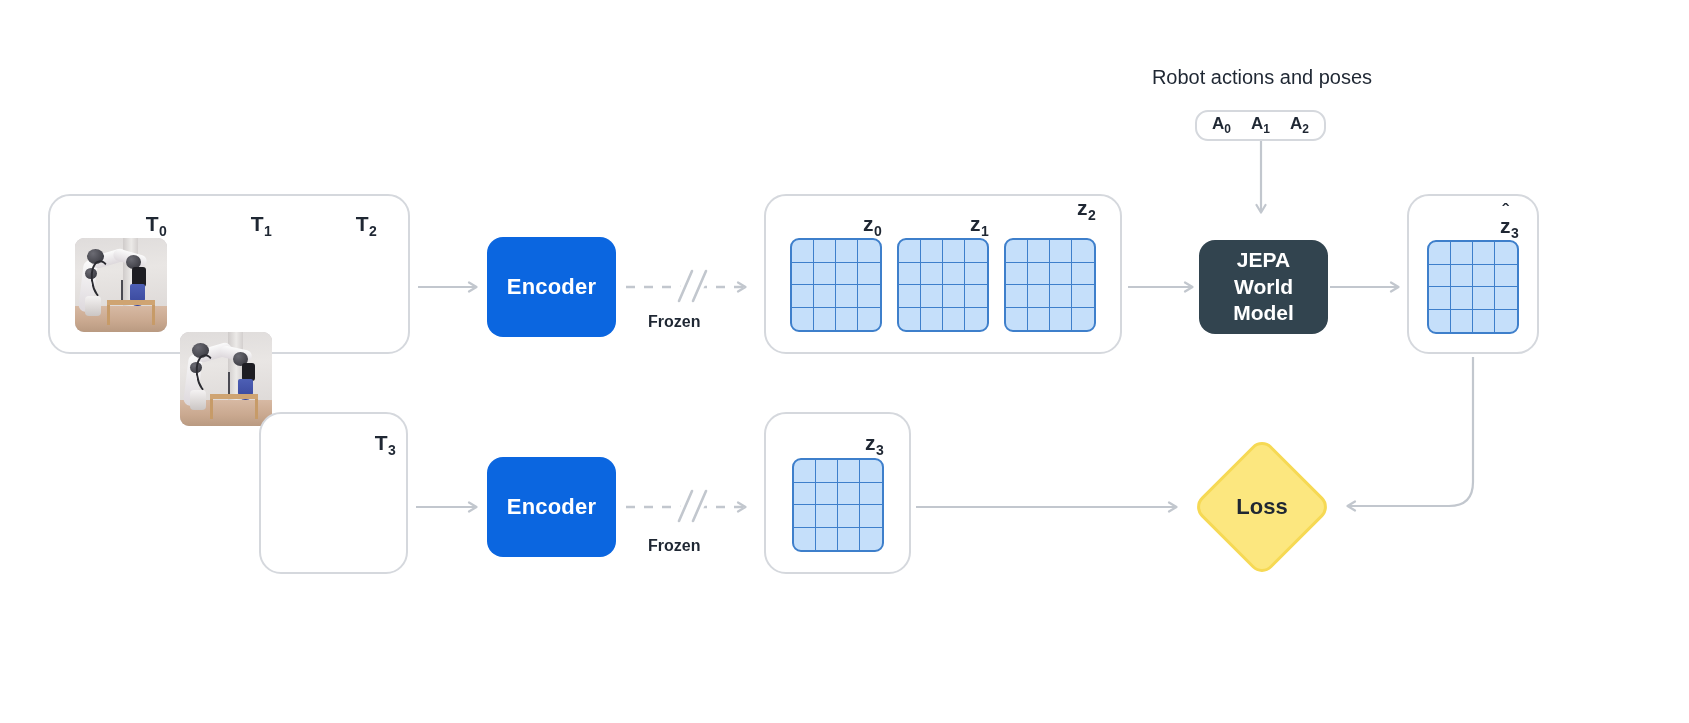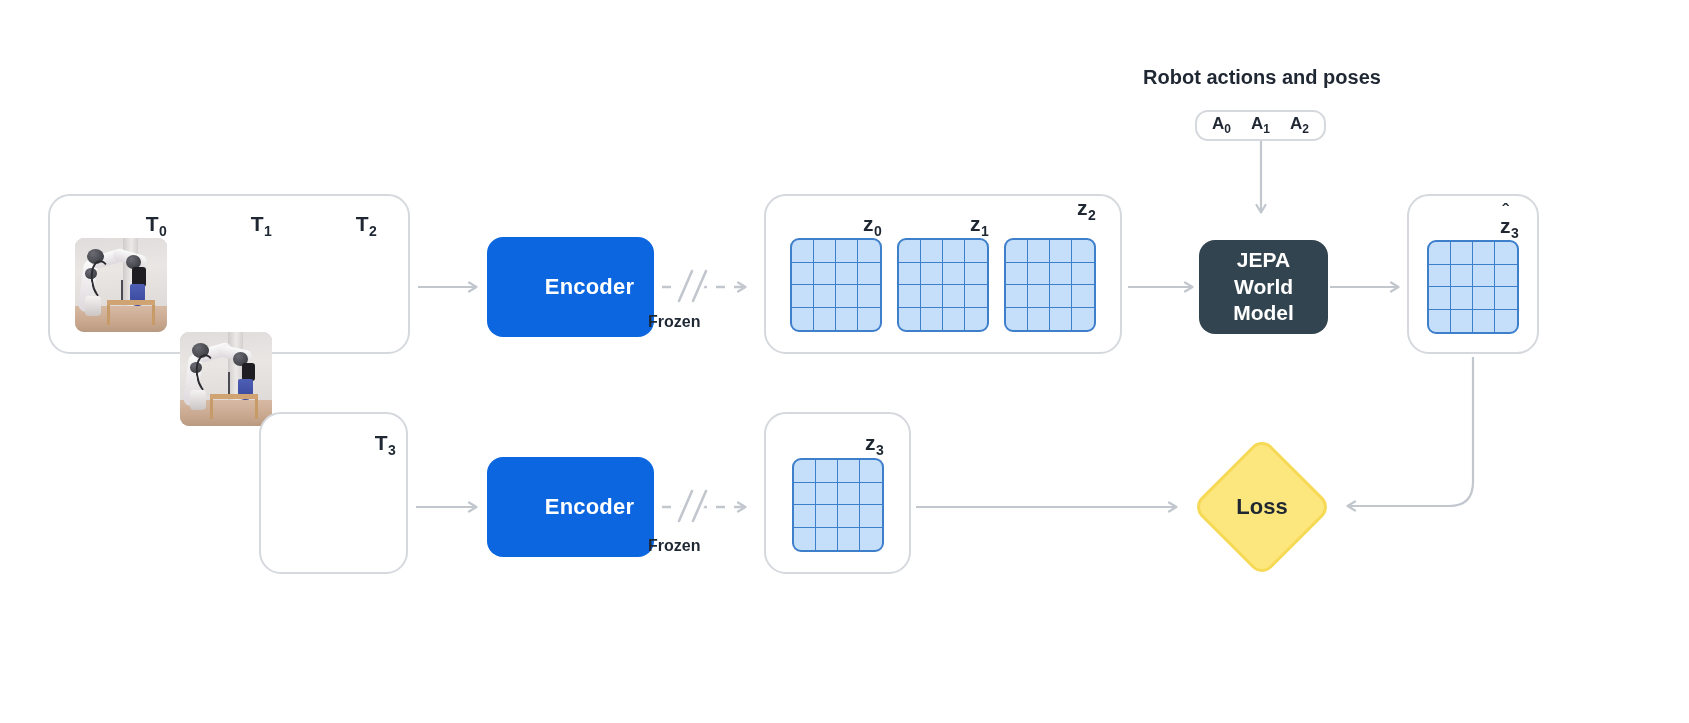--- a/index.html
+++ b/index.html
@@ -126,21 +126,20 @@
   .encoder {
     background: #0b66e0;
     border-radius: 16px;
     color: #ffffff;
     font-size: 22px;
     font-weight: bold;
     display: flex;
     align-items: center;
     justify-content: center;
     letter-spacing: .2px;
-    padding-left: 38px;
   }
 
   
   .zgrid {
     background: #c5dffa;
     border: 2px solid #3e7fcb;
     border-radius: 9px;
     box-sizing: border-box;
     display: grid;
     grid-template-columns: repeat(4, 1fr);
@@ -181,21 +180,21 @@
     font-size: 17px;
     font-weight: bold;
     color: #1f2733;
   }
   .actions-pill span .sub {
     font-size: 12px;
     vertical-align: sub;
   }
   .section-heading {
     font-size: 20px;
-    font-weight: bold;
+    font-weight: normal;
     color: #1f2733;
     white-space: nowrap;
   }
 
   
   .loss-wrap {
     display: flex;
     align-items: center;
     justify-content: center;
   }

